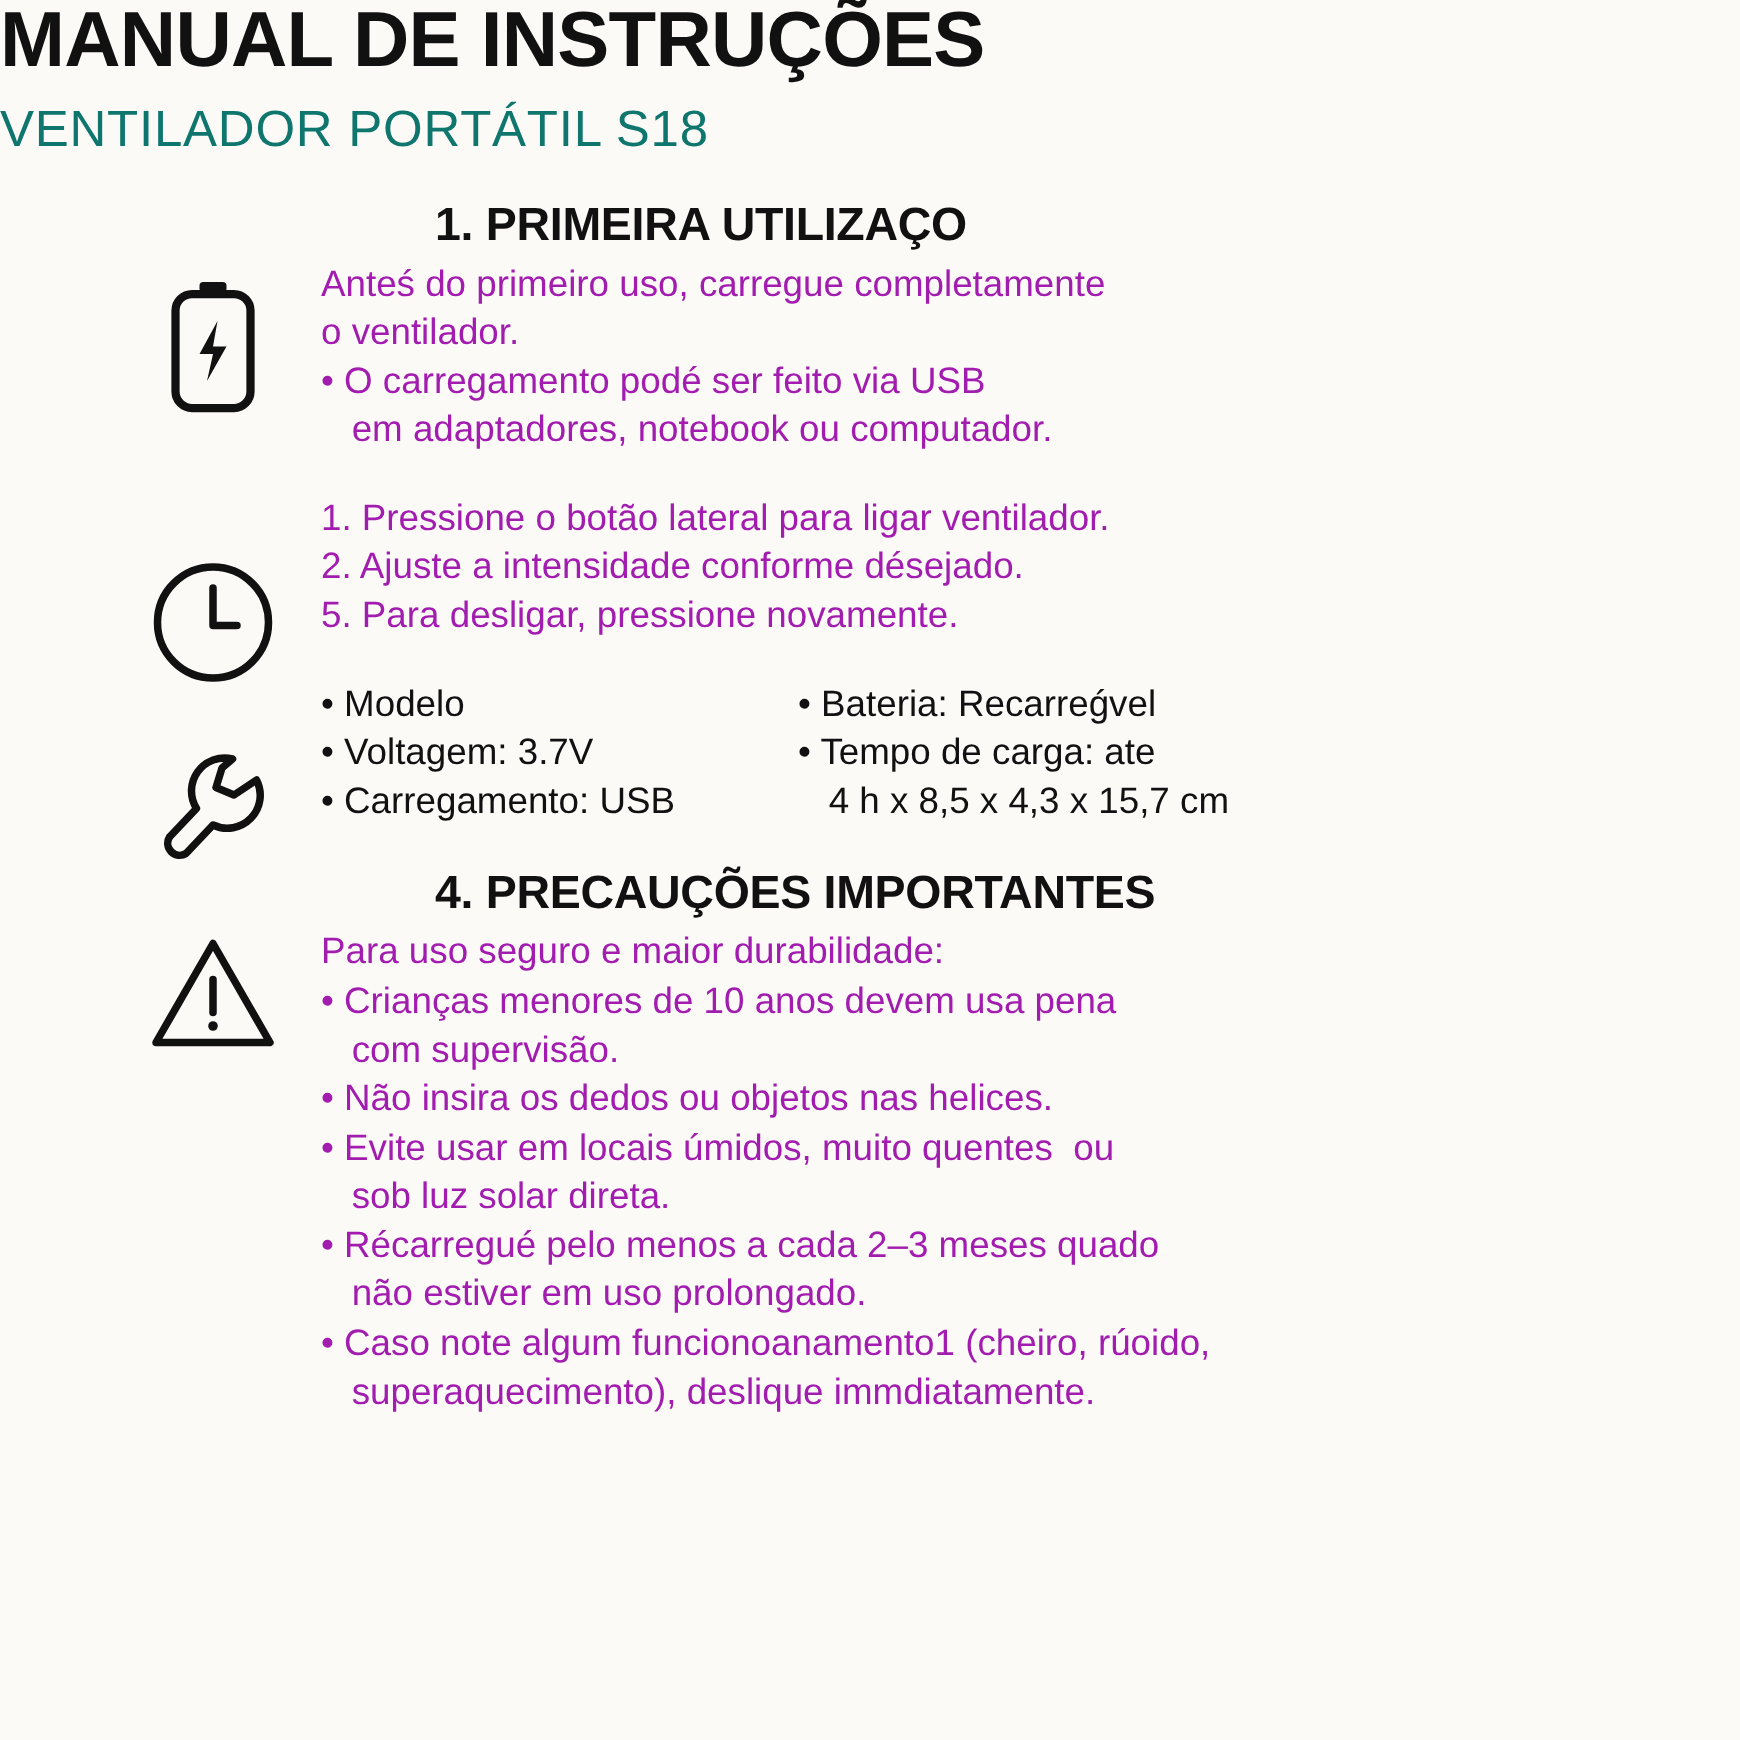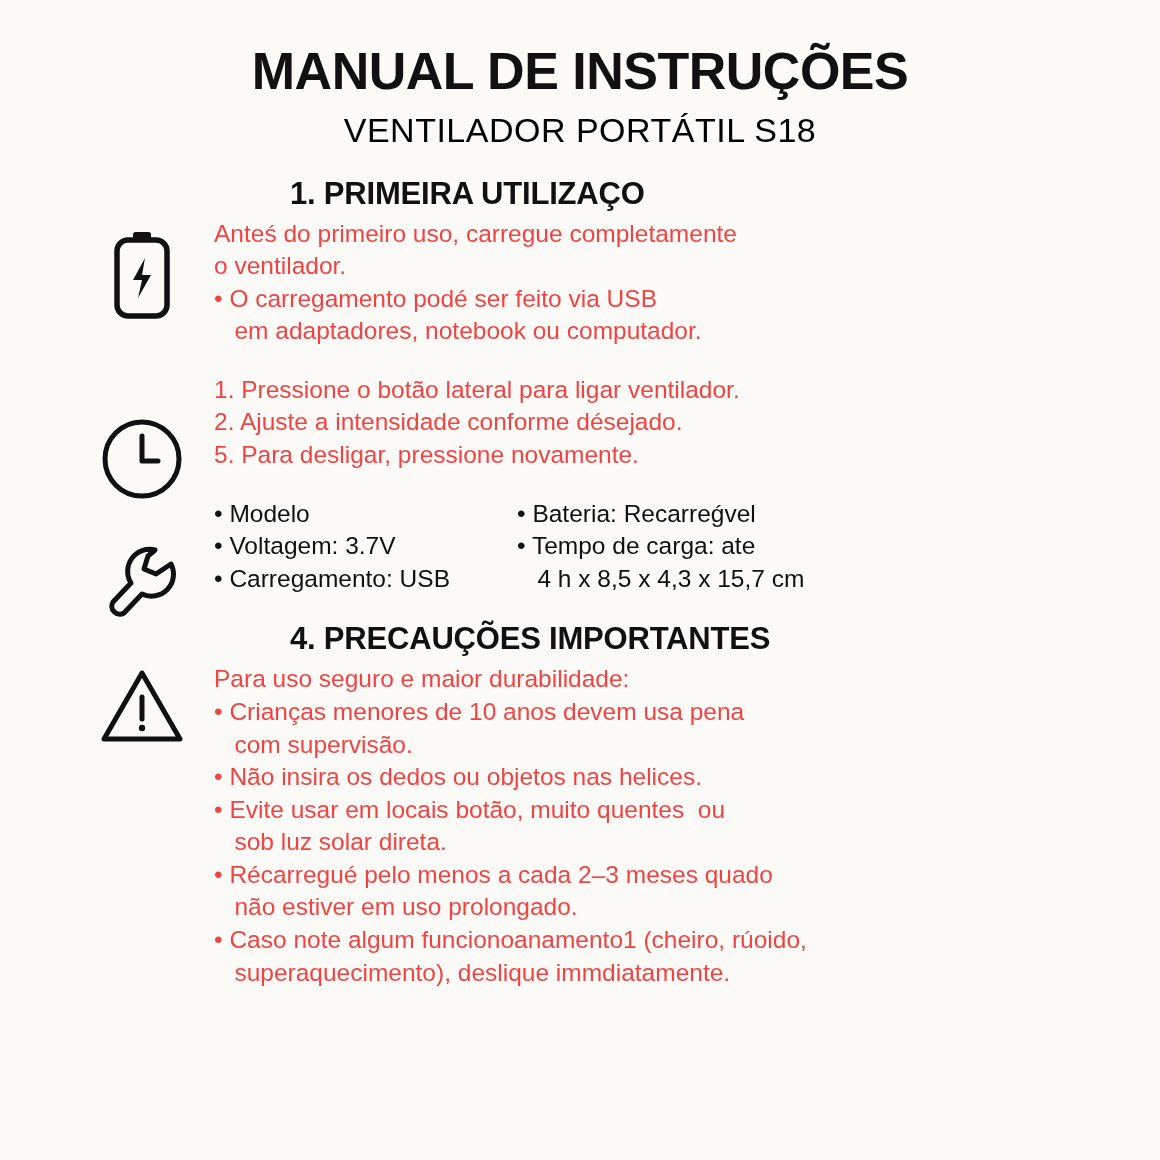--- a/index.html
+++ b/index.html
@@ -15,76 +15,74 @@
     overflow: hidden;
   }
   .page {
     position: relative;
     width: 1160px;
     height: 1160px;
     background: #fbfaf7;
     box-sizing: border-box;
   }
   .header {
-    padding-top: 44px;
-    text-align: center;
   }
   .doc-title {
     font-size: 52px;
     font-weight: bold;
     letter-spacing: -0.5px;
     margin: 0;
     line-height: 1.05;
   }
   .doc-subtitle {
     font-size: 34px;
     font-weight: normal;
     margin: 12px 0 0 0;
     letter-spacing: 0.5px;
-    color: #000000;
+    color: #0f766e;
   }
 
   .section {
     position: relative;
     margin-top: 26px;
     padding-left: 214px;
     padding-right: 84px;
   }
   .section-title {
     font-size: 31px;
     font-weight: bold;
     margin: 0 0 6px 0;
     letter-spacing: -0.2px;
     padding-left: 76px;
   }
   .section-body {
     font-size: 24.5px;
     line-height: 1.33;
-    color: #ef4444;
+    color: #a21caf;
   }
   .section-body .line {
     white-space: pre;
   }
   .icon-slot {
     position: absolute;
     left: 96px;
     width: 92px;
     display: flex;
     align-items: flex-start;
     justify-content: center;
   }
   .icon-battery { top: 52px; }
   .icon-clock   { top: 44px; }
   .icon-wrench  { top: 44px; }
   .icon-warn    { top: 46px; }
 
   
   .specs {
     display: flex;
-    gap: 3px;
+    gap: 18px;
     font-size: 24.5px;
     line-height: 1.33;
   }
   .specs .col-a { width: 300px; }
   .specs .col-b { width: 400px; }
   .specs .line { white-space: pre; }
 
   .bullet-list .line { white-space: pre; }
 </style>
 </head>
@@ -155,21 +153,21 @@
         <path d="M43 30 V52" stroke="#111" stroke-width="5" stroke-linecap="round"></path>
         <circle cx="43" cy="61" r="3.2" fill="#111"></circle>
       </svg>
     </div>
     <h3 class="section-title">4. PRECAUÇÕES IMPORTANTES</h3>
     <div class="section-body bullet-list">
       <div class="line">Para uso seguro e maior durabilidade:</div>
       <div class="line">• Crianças menores de 10 anos devem usa pena</div>
       <div class="line">   com supervisão.</div>
       <div class="line">• Não insira os dedos ou objetos nas helices.</div>
-      <div class="line">• Evite usar em locais botão, muito quentes  ou</div>
+      <div class="line">• Evite usar em locais úmidos, muito quentes  ou</div>
       <div class="line">   sob luz solar direta.</div>
       <div class="line">• Récarregué pelo menos a cada 2–3 meses quado</div>
       <div class="line">   não estiver em uso prolongado.</div>
       <div class="line">• Caso note algum funcionoanamento1 (cheiro, rúoido,</div>
       <div class="line">   superaquecimento), deslique immdiatamente.</div>
     </div>
   </div>
 
 </div>
 

